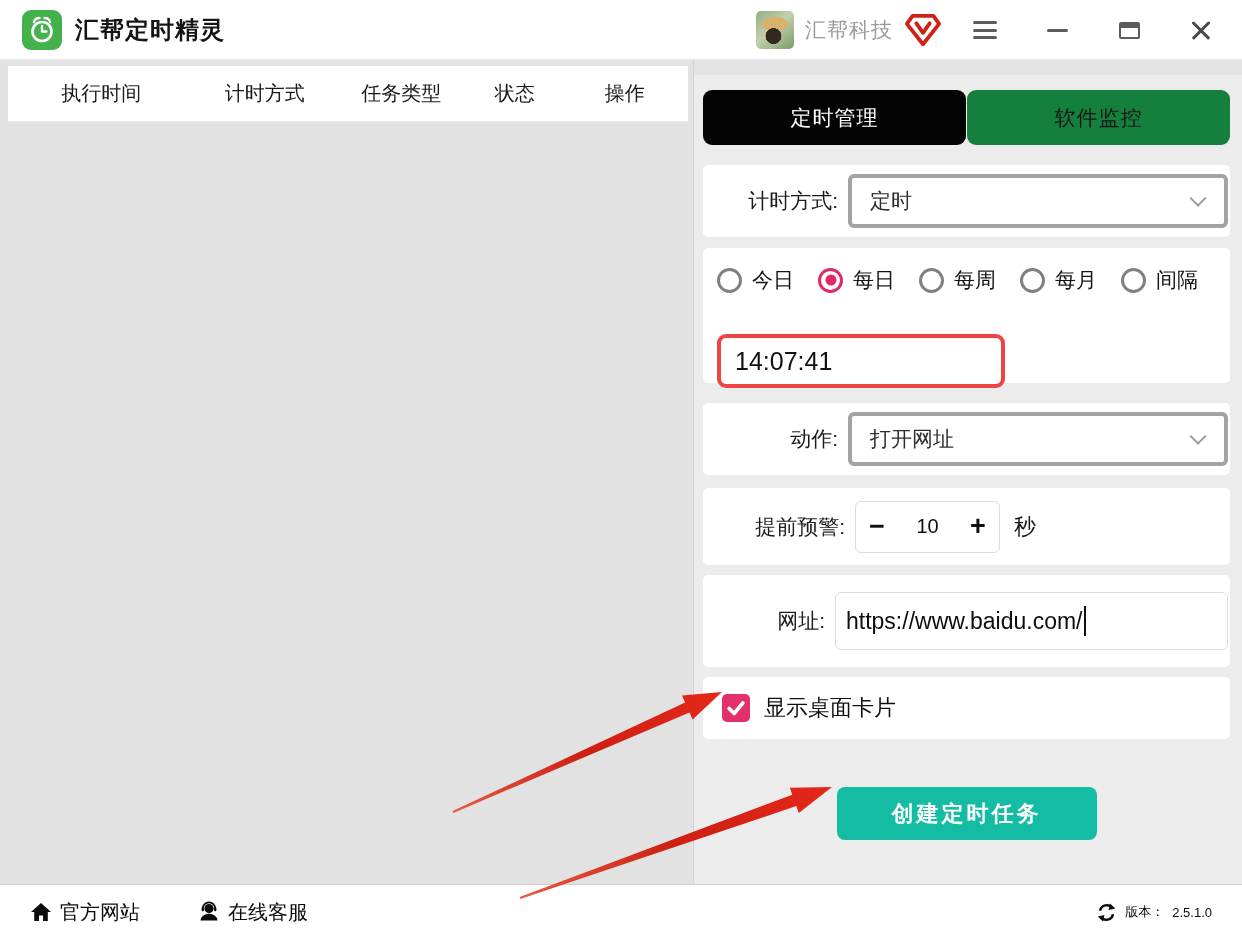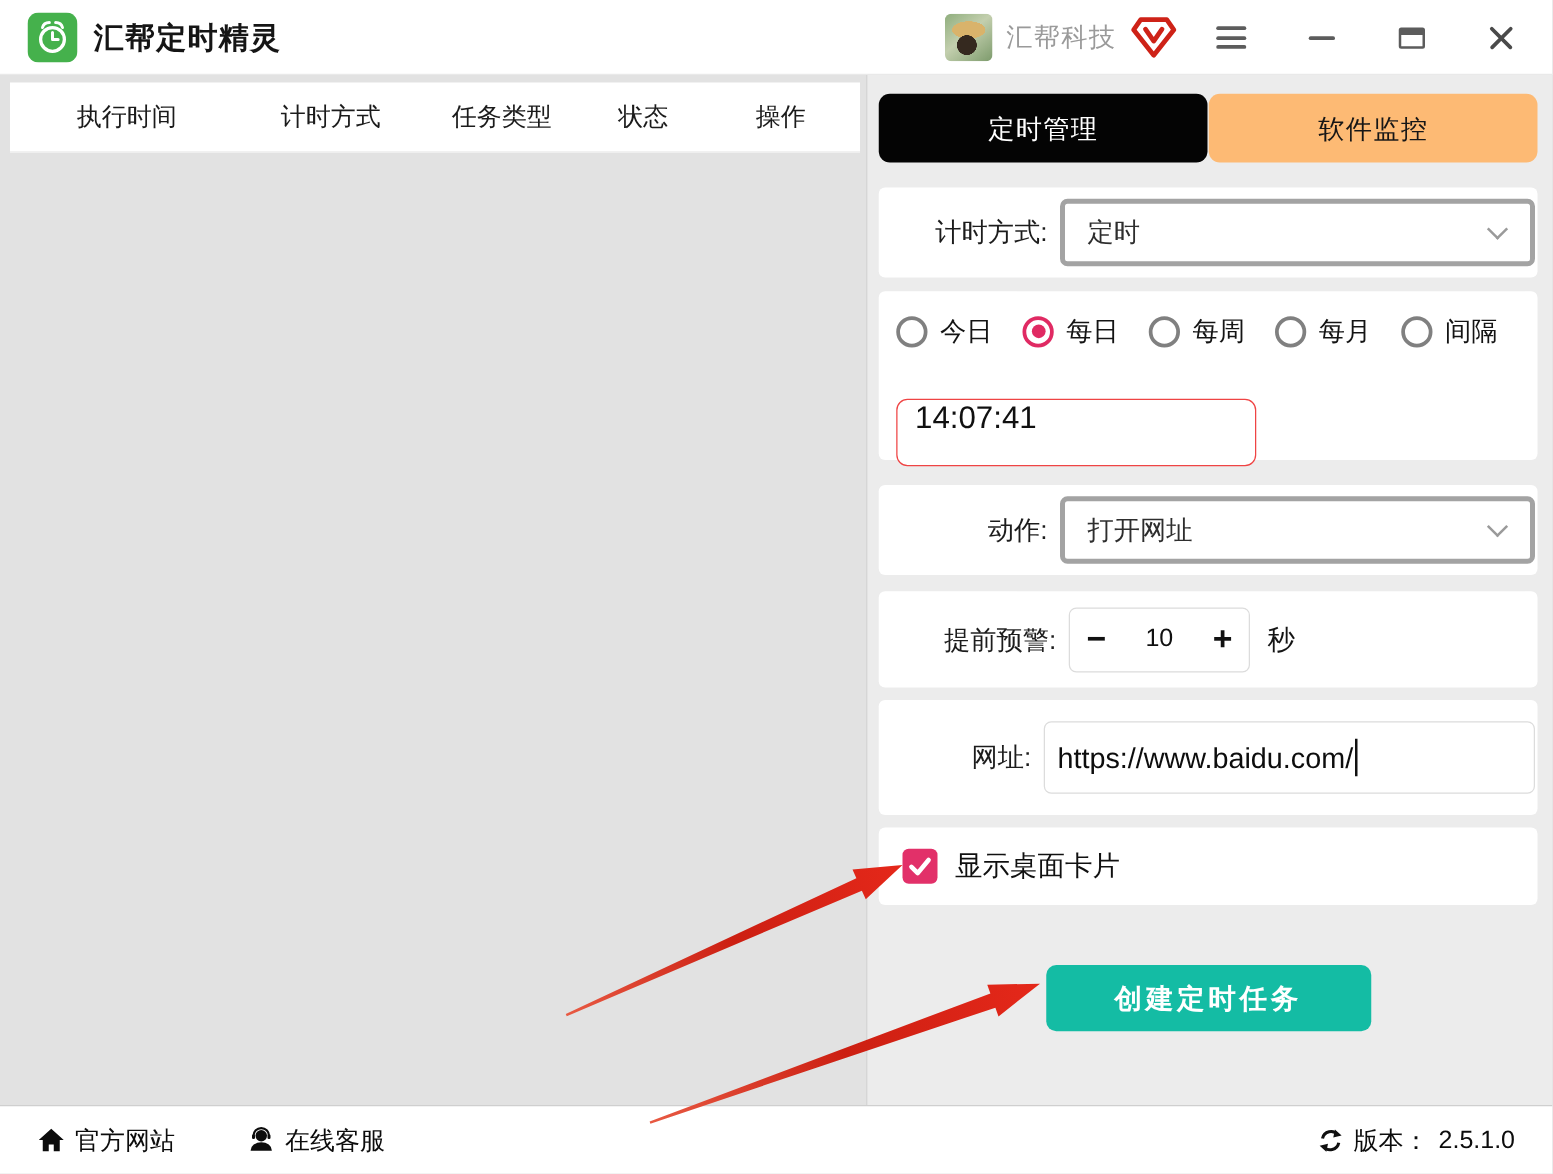--- a/index.html
+++ b/index.html
@@ -51,30 +51,30 @@
     position:absolute; left:8px; right:5px; top:6px; height:56px;
     background:#fff; border-bottom:1px solid #ededed; display:flex; align-items:center;
   }
   .th { text-align:center; font-size:20px; color:#1b1b1b; font-weight:500; }
   .th:nth-child(1){ flex:1.4; } .th:nth-child(2){ flex:1.05; } .th:nth-child(3){ flex:1.0; }
   .th:nth-child(4){ flex:0.7; } .th:nth-child(5){ flex:0.95; }
   .table-body { position:absolute; left:8px; right:5px; top:62px; bottom:0; }
   .divider { position:absolute; left:693px; top:0; width:1px; height:100%; background:#d2d2d2; }
 
   .right-panel {
-    position:absolute; left:694px; top:0; right:0; height:100%;
+    position:absolute; left:694px; top:15px; right:0; height:100%;
     background:#ececec; padding:15px 12px 0 9px;
   }
   .tabs { display:flex; gap:1px; height:55px; }
   .tab {
     flex:1; display:flex; align-items:center; justify-content:center;
     font-size:21px; border-radius:9px; cursor:pointer; letter-spacing:1px;
   }
   .tab.active { background:#040404; color:#fff; }
-  .tab.inactive { background:#fdba74; color:#161616; }
+  .tab.inactive { background:#15803d; color:#161616; }
 
   .card { background:#fff; border-radius:5px; }
   .row-card { margin-top:20px; height:72px; display:flex; align-items:center; padding-right:2px; }
   .form-label { width:135px; text-align:right; font-size:21px; color:#1c1c1c; flex-shrink:0; }
   .select {
     flex:1; height:54px; margin-left:10px; border:4px solid #a3a3a3; border-radius:6px;
     display:flex; align-items:center; padding:0 40px 0 18px; font-size:21px; color:#2e2e2e;
     position:relative; cursor:pointer; background:#fff;
   }
   .chevron {
@@ -86,22 +86,22 @@
   .radio-row { display:flex; align-items:center; }
   .radio-item { display:flex; align-items:center; margin-right:24px; cursor:pointer; }
   .radio-circle { width:25px; height:25px; border-radius:50%; border:3px solid #808080; background:#fff; position:relative; flex-shrink:0; }
   .radio-item.selected .radio-circle { border-color:#e02a63; }
   .radio-item.selected .radio-circle::after {
     content:""; position:absolute; left:50%; top:50%; width:11px; height:11px;
     transform:translate(-50%,-50%); border-radius:50%; background:#e02a63;
   }
   .radio-label { margin-left:10px; font-size:21px; color:#141414; }
   .time-input {
-    margin-top:40px; width:288px; height:54px; border:1px solid #ef4444; border-radius:9px;
-    display:flex; padding:0 14px; font-size:25px; color:#101010; background:#fff;
+    margin-top:40px; width:288px; height:54px; border:4px solid #ef4444; border-radius:9px;
+    display:flex; align-items:center; padding:0 14px; font-size:25px; color:#101010; background:#fff;
   }
   .warn-card { margin-top:13px; height:77px; display:flex; align-items:center; }
   .warn-label { width:142px; }
   .stepper {
     width:145px; height:52px; border:1px solid #dcdcdc; border-radius:6px; margin-left:10px;
     display:flex; align-items:center; background:#fff;
   }
   .step-btn { width:42px; text-align:center; font-size:27px; color:#111; font-weight:700; cursor:pointer; line-height:1; }
   .step-value { flex:1; text-align:center; font-size:20px; color:#101010; }
   .unit { margin-left:14px; font-size:22px; color:#141414; }
@@ -126,21 +126,21 @@
     font-family:"Liberation Sans","DejaVu Sans",sans-serif;
   }
 
   
   .bottombar {
     position:absolute; left:0; bottom:0; right:0; height:55px;
     background:#fff; border-top:1px solid #cfcfcf;
     display:flex; align-items:center; padding:0 30px;
   }
   .foot-link { display:flex; align-items:center; gap:8px; font-size:20px; color:#0c0c0c; margin-right:58px; cursor:pointer; }
-  .version { margin-left:auto; display:flex; align-items:center; gap:8px; font-size:20px; color:#0c0c0c; }
+  .version { margin-left:auto; display:flex; align-items:center; gap:8px; font-size:13px; color:#0c0c0c; }
 
   
   .arrows { position:absolute; left:0; top:0; width:1242px; height:939px; pointer-events:none; z-index:50; }
 </style>
 </head>
 <body>
 
 <header class="titlebar">
   <div class="app-id">
     <span class="app-icon">

